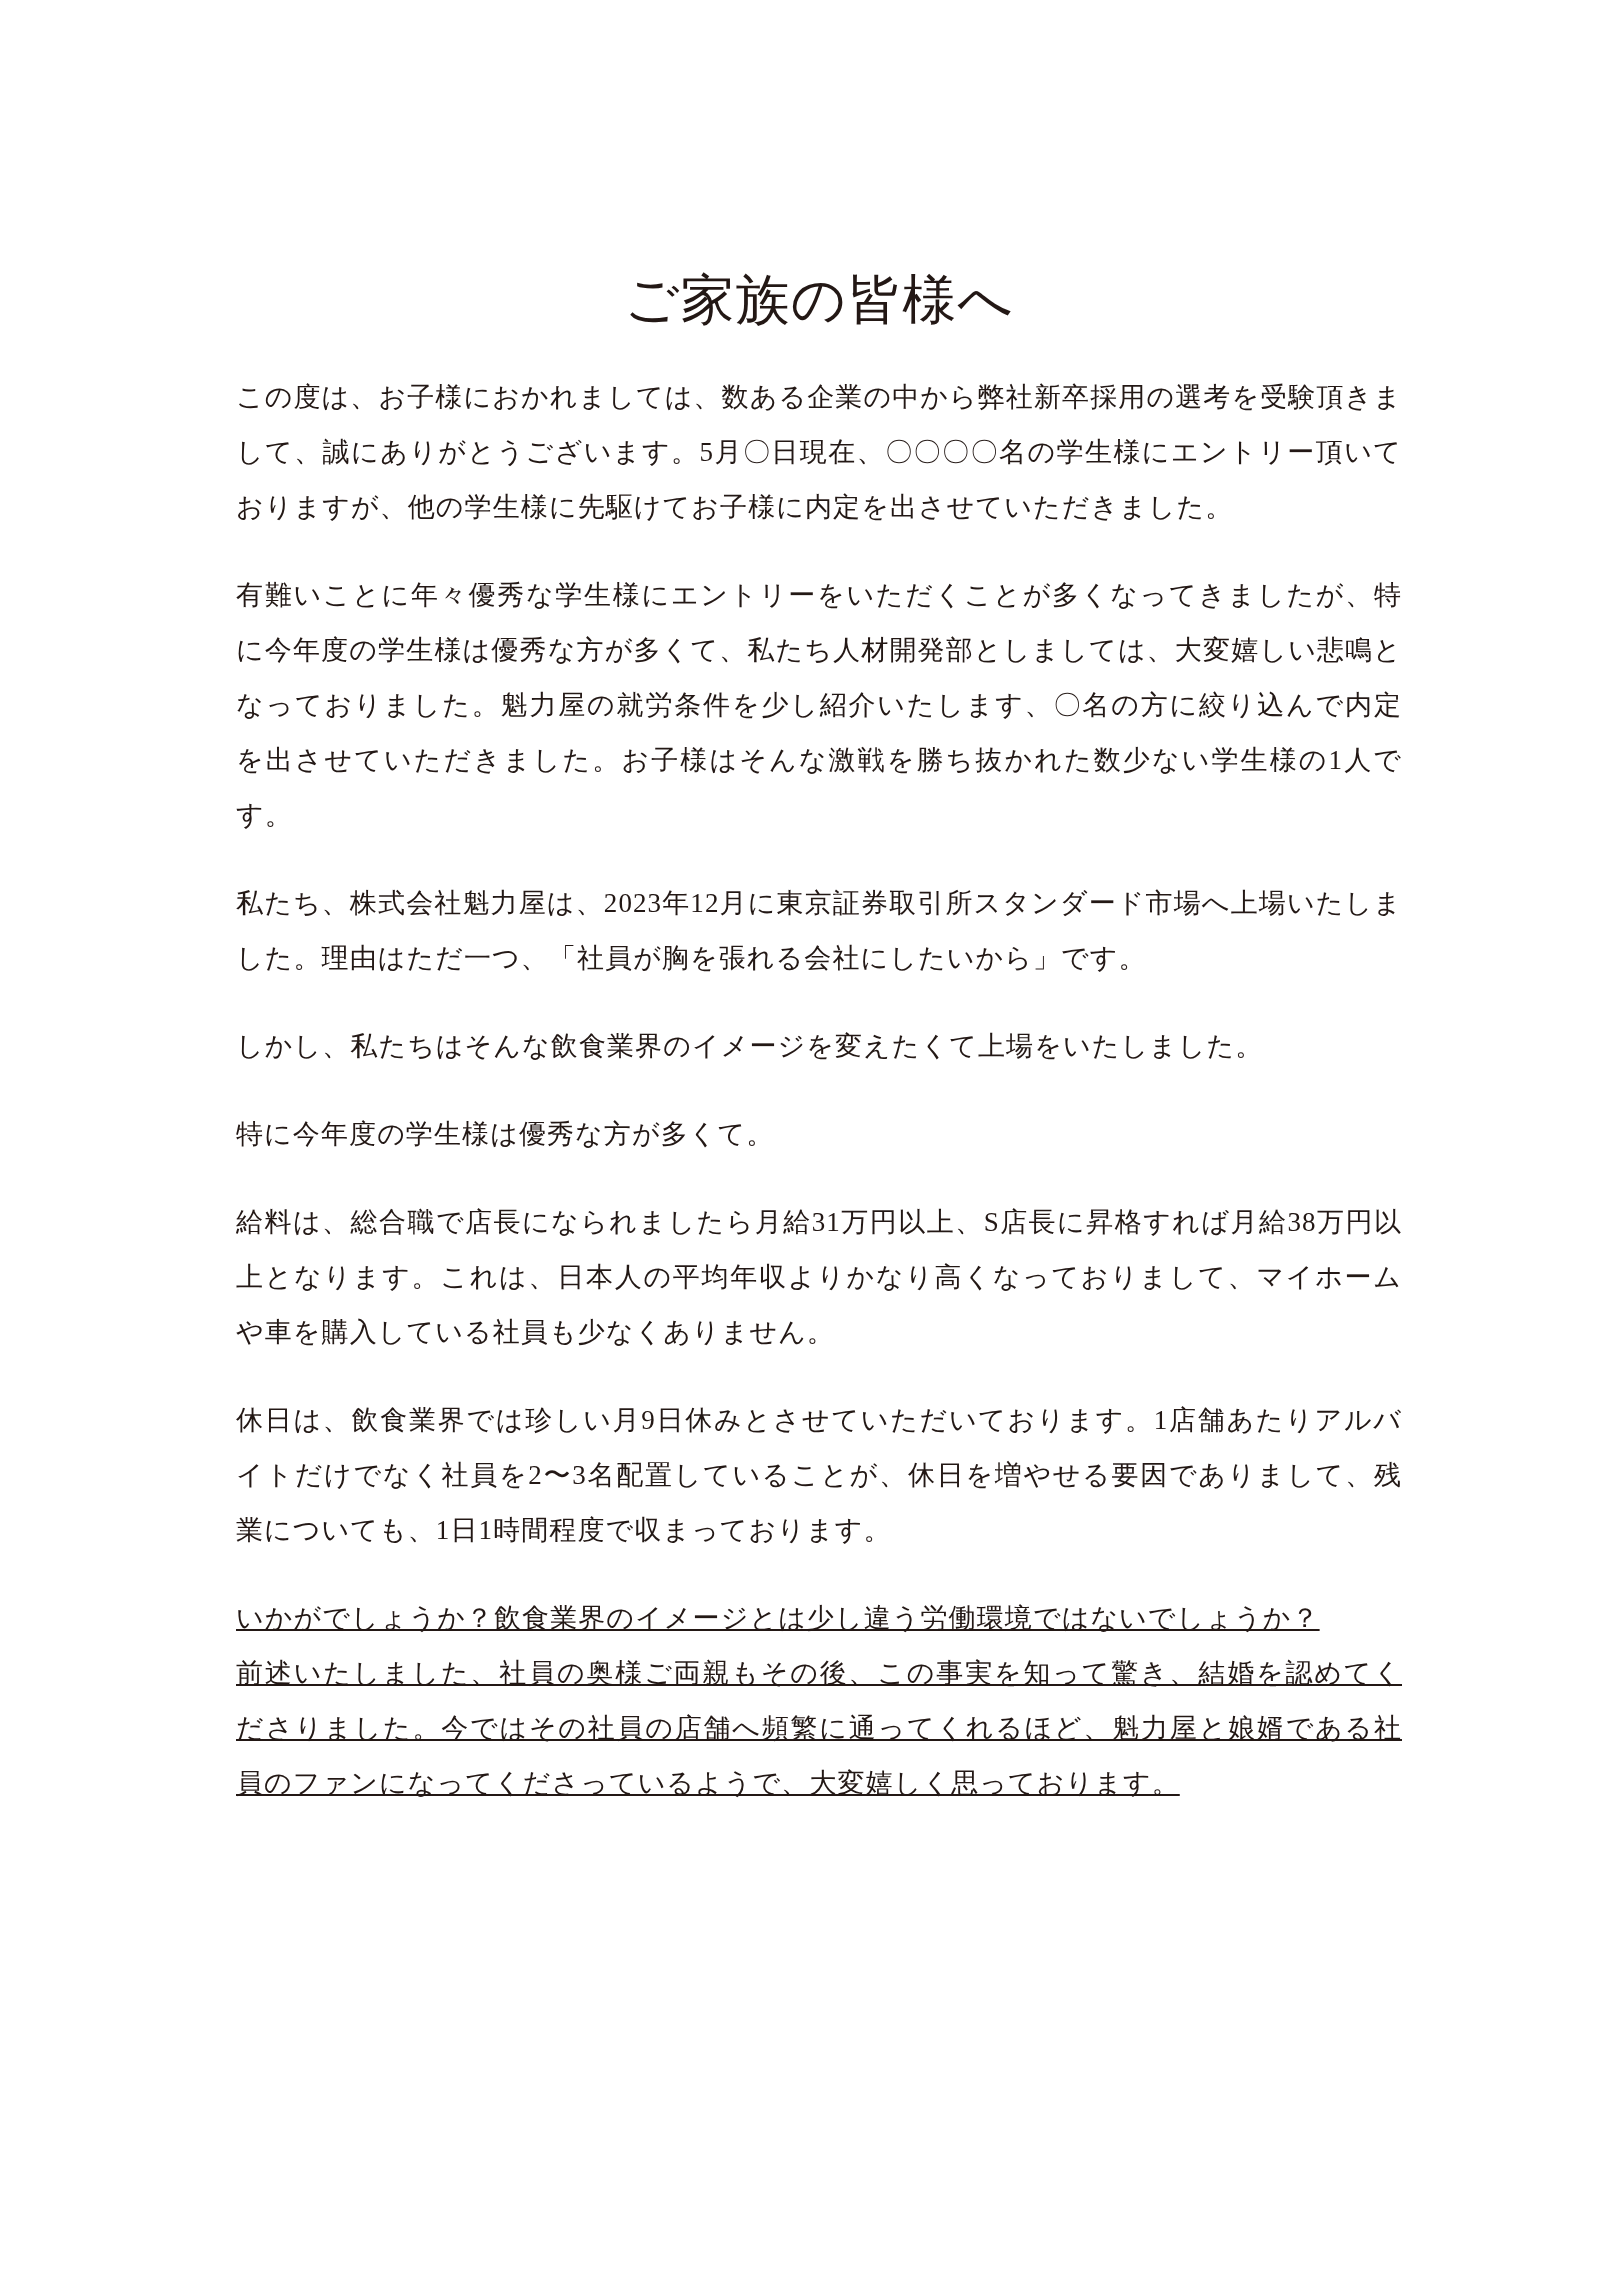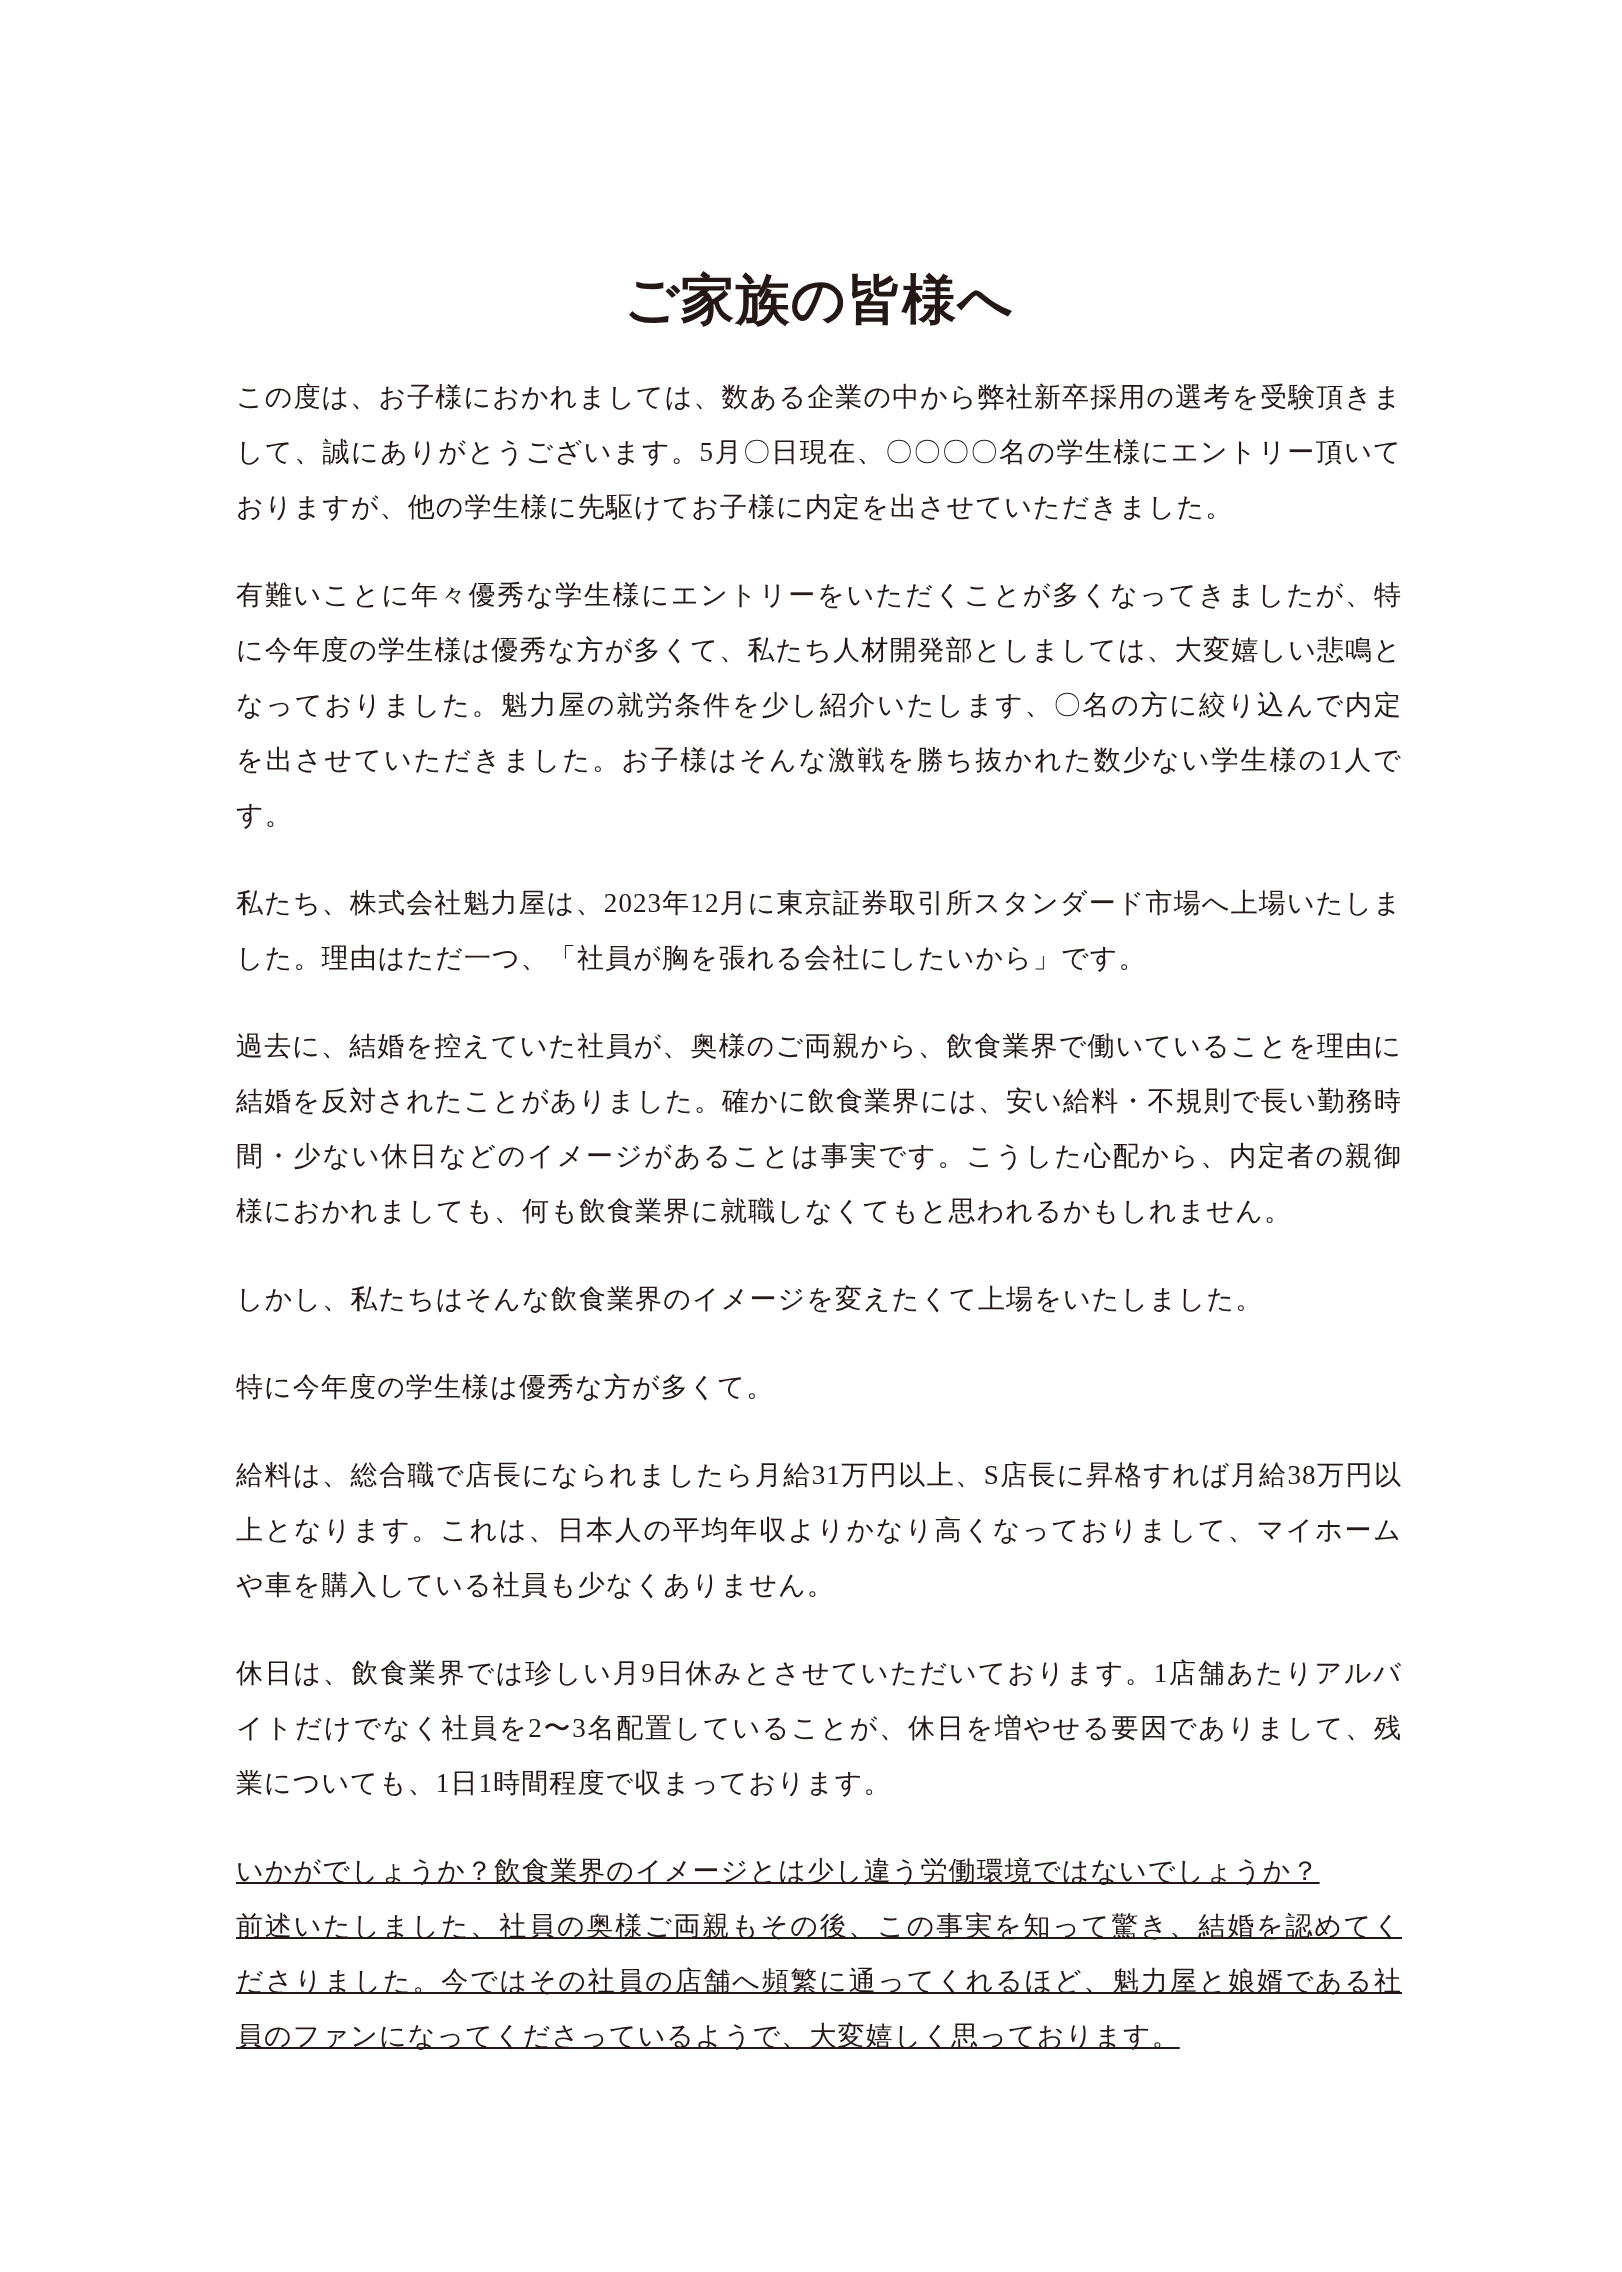--- a/index.html
+++ b/index.html
@@ -17,21 +17,21 @@
     color: #231815;
     font-family: "Liberation Serif", "DejaVu Serif", serif;
     font-size: 27px;
     letter-spacing: 1.1px;
     line-height: 55px;
     text-align: justify;
     text-justify: inter-character;
   }
   .doc-title {
     text-align: center;
-    font-weight: bold;
+    font-weight: normal;
     margin: 0 0 42px 0;
   }
   .body-text p {
     margin: 0 0 33px 0;
   }
   .body-text p:last-child {
     margin-bottom: 0;
     text-decoration: underline;
   }
   .bold {
@@ -40,21 +40,20 @@
 </style>
 </head>
 <body>
 
 <div class="page">
   <h1 class="doc-title">ご家族の皆様へ</h1>
   <div class="body-text">
       <p><span>この度は、お子様におかれましては、数ある企業の中から弊社新卒採用の選考を受験頂きまして、誠にありがとうございます。5月〇日現在、〇〇〇〇名の学生様にエントリー頂いておりますが、他の学生様に先駆けてお子様に内定を出させていただきました。</span></p>
       <p><span>有難いことに年々優秀な学生様にエントリーをいただくことが多くなってきましたが、特に今年度の学生様は優秀な方が多くて、私たち人材開発部としましては、大変嬉しい悲鳴となっておりました。魁力屋の就労条件を少し紹介いたします、〇名の方に絞り込んで内定を出させていただきました。お子様はそんな激戦を勝ち抜かれた数少ない学生様の1人です。</span></p>
       <p><span>私たち、株式会社魁力屋は、2023年12月に東京証券取引所スタンダード市場へ上場いたしました。理由はただ一つ、</span><span class="bold">「社員が胸を張れる会社にしたいから」</span><span>です。</span></p>
-      <p><span>過去に、結婚を控えていた社員が、奥様のご両親から、飲食業界で働いていることを理由に結婚を反対されたことがありました。確かに飲食業界には、安い給料・不規則で長い勤務時間・少ない休日などのイメージがあることは事実です。こうした心配から、内定者の親御様におかれましても、何も飲食業界に就職しなくてもと思われるかもしれません。</span></p>
       <p><span>しかし、私たちはそんな飲食業界のイメージを変えたくて上場をいたしました。</span></p>
       <p><span>特に今年度の学生様は優秀な方が多くて。</span></p>
       <p><span>給料は、総合職で店長になられましたら月給31万円以上、S店長に昇格すれば月給38万円以上となります。これは、日本人の平均年収よりかなり高くなっておりまして、マイホームや車を購入している社員も少なくありません。</span></p>
       <p><span>休日は、飲食業界では珍しい月9日休みとさせていただいております。1店舗あたりアルバイトだけでなく社員を2〜3名配置していることが、休日を増やせる要因でありまして、残業についても、1日1時間程度で収まっております。</span></p>
       <p><span>いかがでしょうか？飲食業界のイメージとは少し違う労働環境ではないでしょうか？</span><br><span>前述いたしました、社員の奥様ご両親もその後、この事実を知って驚き、結婚を認めてくださりました。今ではその社員の店舗へ頻繁に通ってくれるほど、魁力屋と娘婿である社員のファンになってくださっているようで、大変嬉しく思っております。</span></p>
     </div>
 </div>
 
 
 </body></html>

